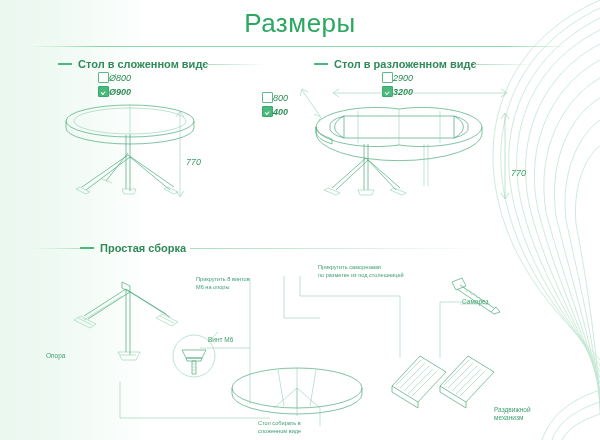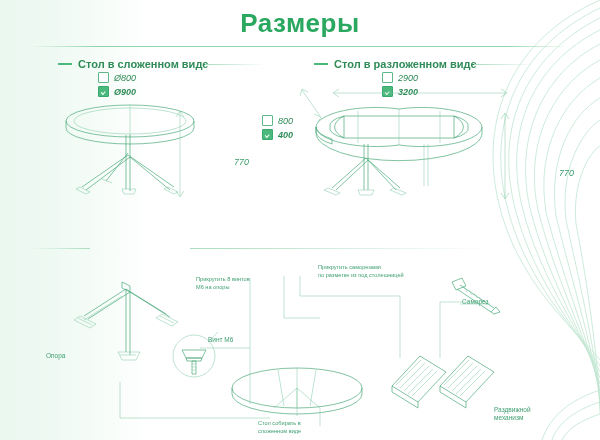--- a/index.html
+++ b/index.html
@@ -16,57 +16,57 @@
   
   .bg-left{
     position:absolute;left:0;top:0;width:150px;height:440px;
     background:linear-gradient(to right,#e9f7ef 0%, #f3fbf6 55%, #ffffff 100%);
   }
   .bg-right-swirl{position:absolute;right:0;top:0;width:150px;height:440px;}
 
   
   .title{
     position:absolute;top:8px;left:0;width:600px;text-align:center;
-    font-size:26px;font-weight:bold;color:#2aa85f;letter-spacing:.5px;
+    font-size:26px;font-weight:normal;color:#2aa85f;letter-spacing:.5px;
   }
   .title-rule{
     position:absolute;top:46px;left:30px;width:540px;height:1px;
     background:linear-gradient(to right,rgba(42,168,95,0),#8fd6ab 12%,#8fd6ab 88%,rgba(42,168,95,0));
   }
 
   
   .sec-head{
     position:absolute;font-size:11px;font-weight:bold;color:#2e8b57;
     white-space:nowrap;
   }
   .sec-head .bar{
     display:inline-block;width:14px;height:2px;background:#4bb97c;
     vertical-align:middle;margin-right:6px;margin-bottom:3px;
   }
   .sec-line{position:absolute;height:1px;background:#a9dcc0;}
 
   
   .chip-row{position:absolute;font-size:8.5px;color:#2e8b57;}
   .chip{
-    display:flex;align-items:center;gap:5px;margin-bottom:3px;
+    display:flex;align-items:center;margin-bottom:3px;
   }
   .sq{
     width:9px;height:9px;border:1px solid #5cb98a;border-radius:1px;background:#fff;
     display:inline-block;position:relative;
   }
   .sq.checked{background:#4bb97c;border-color:#3aa96d;}
   .sq.checked:after{
     content:"";position:absolute;left:2px;top:3.5px;width:3px;height:1.5px;
     border-left:1.4px solid #fff;border-bottom:1.4px solid #fff;
     transform:rotate(-45deg);
   }
   .chip-val{font-style:italic;font-size:9px;}
   .chip.sel .chip-val{font-weight:bold;}
 
-  .dim-label{position:absolute;font-size:9px;font-style:italic;color:#3c9e6b;margin-left:48px;}
+  .dim-label{position:absolute;font-size:9px;font-style:italic;color:#3c9e6b;}
 
   .small-note{
     position:absolute;font-size:5.6px;line-height:1.35;color:#3f9f71;
     white-space:pre-line;
   }
   .part-label{position:absolute;font-size:6.5px;color:#3f9f71;}
 
   svg{display:block;}
   .ln{fill:none;stroke:#4aa97a;stroke-width:.7;}
   .ln-thin{fill:none;stroke:#7cc7a1;stroke-width:.5;}
@@ -149,21 +149,21 @@
     <div class="chip">
       <span class="sq"></span>
       <span class="chip-val">2900</span>
     </div>
     <div class="chip sel">
       <span class="sq checked"></span>
       <span class="chip-val">3200</span>
     </div>
   </div>
 
-  <div class="chip-row" style="left:262px;top:92px;margin-top:23px;">
+  <div class="chip-row" style="left:262px;top:92px;">
     <div class="chip">
       <span class="sq"></span>
       <span class="chip-val">800</span>
     </div>
     <div class="chip sel">
       <span class="sq checked"></span>
       <span class="chip-val">400</span>
     </div>
   </div>
 
@@ -204,20 +204,23 @@
   </svg>
 
   <svg style="position:absolute;left:485px;top:110px;" width="40" height="92" viewBox="0 0 40 92">
     <path class="ln-thin" d="M20,4 L20,88"></path>
     <path class="ln-thin" d="M16,9 L20,3 L24,9"></path>
     <path class="ln-thin" d="M16,83 L20,89 L24,83"></path>
   </svg>
   <div class="dim-label" style="left:511px;top:168px;">770</div>
 
   <div class="sec-line" style="left:30px;top:248px;width:60px;background:linear-gradient(to right,rgba(169,220,192,0),#a9dcc0);"></div>
+  <div class="sec-head" style="left:80px;top:242px;">
+    <span class="bar"></span><span>Простая сборка</span>
+  </div>
   <div class="sec-line" style="left:190px;top:248px;width:300px;background:linear-gradient(to right,#a9dcc0,rgba(169,220,192,0));"></div>
 
   <svg style="position:absolute;left:26px;top:276px;" width="160" height="110" viewBox="0 0 160 110">
     <path class="ln" d="M96,6 L104,10 L104,16 L96,12 Z"></path>
     <path class="ln" d="M100,13 L58,40"></path>
     <path class="ln" d="M104,16 L62,43"></path>
     <path class="ln" d="M100,13 L140,38"></path>
     <path class="ln" d="M104,16 L144,41"></path>
     <path class="ln" d="M100,13 L100,76"></path>
     <path class="ln" d="M104,16 L104,79"></path>

